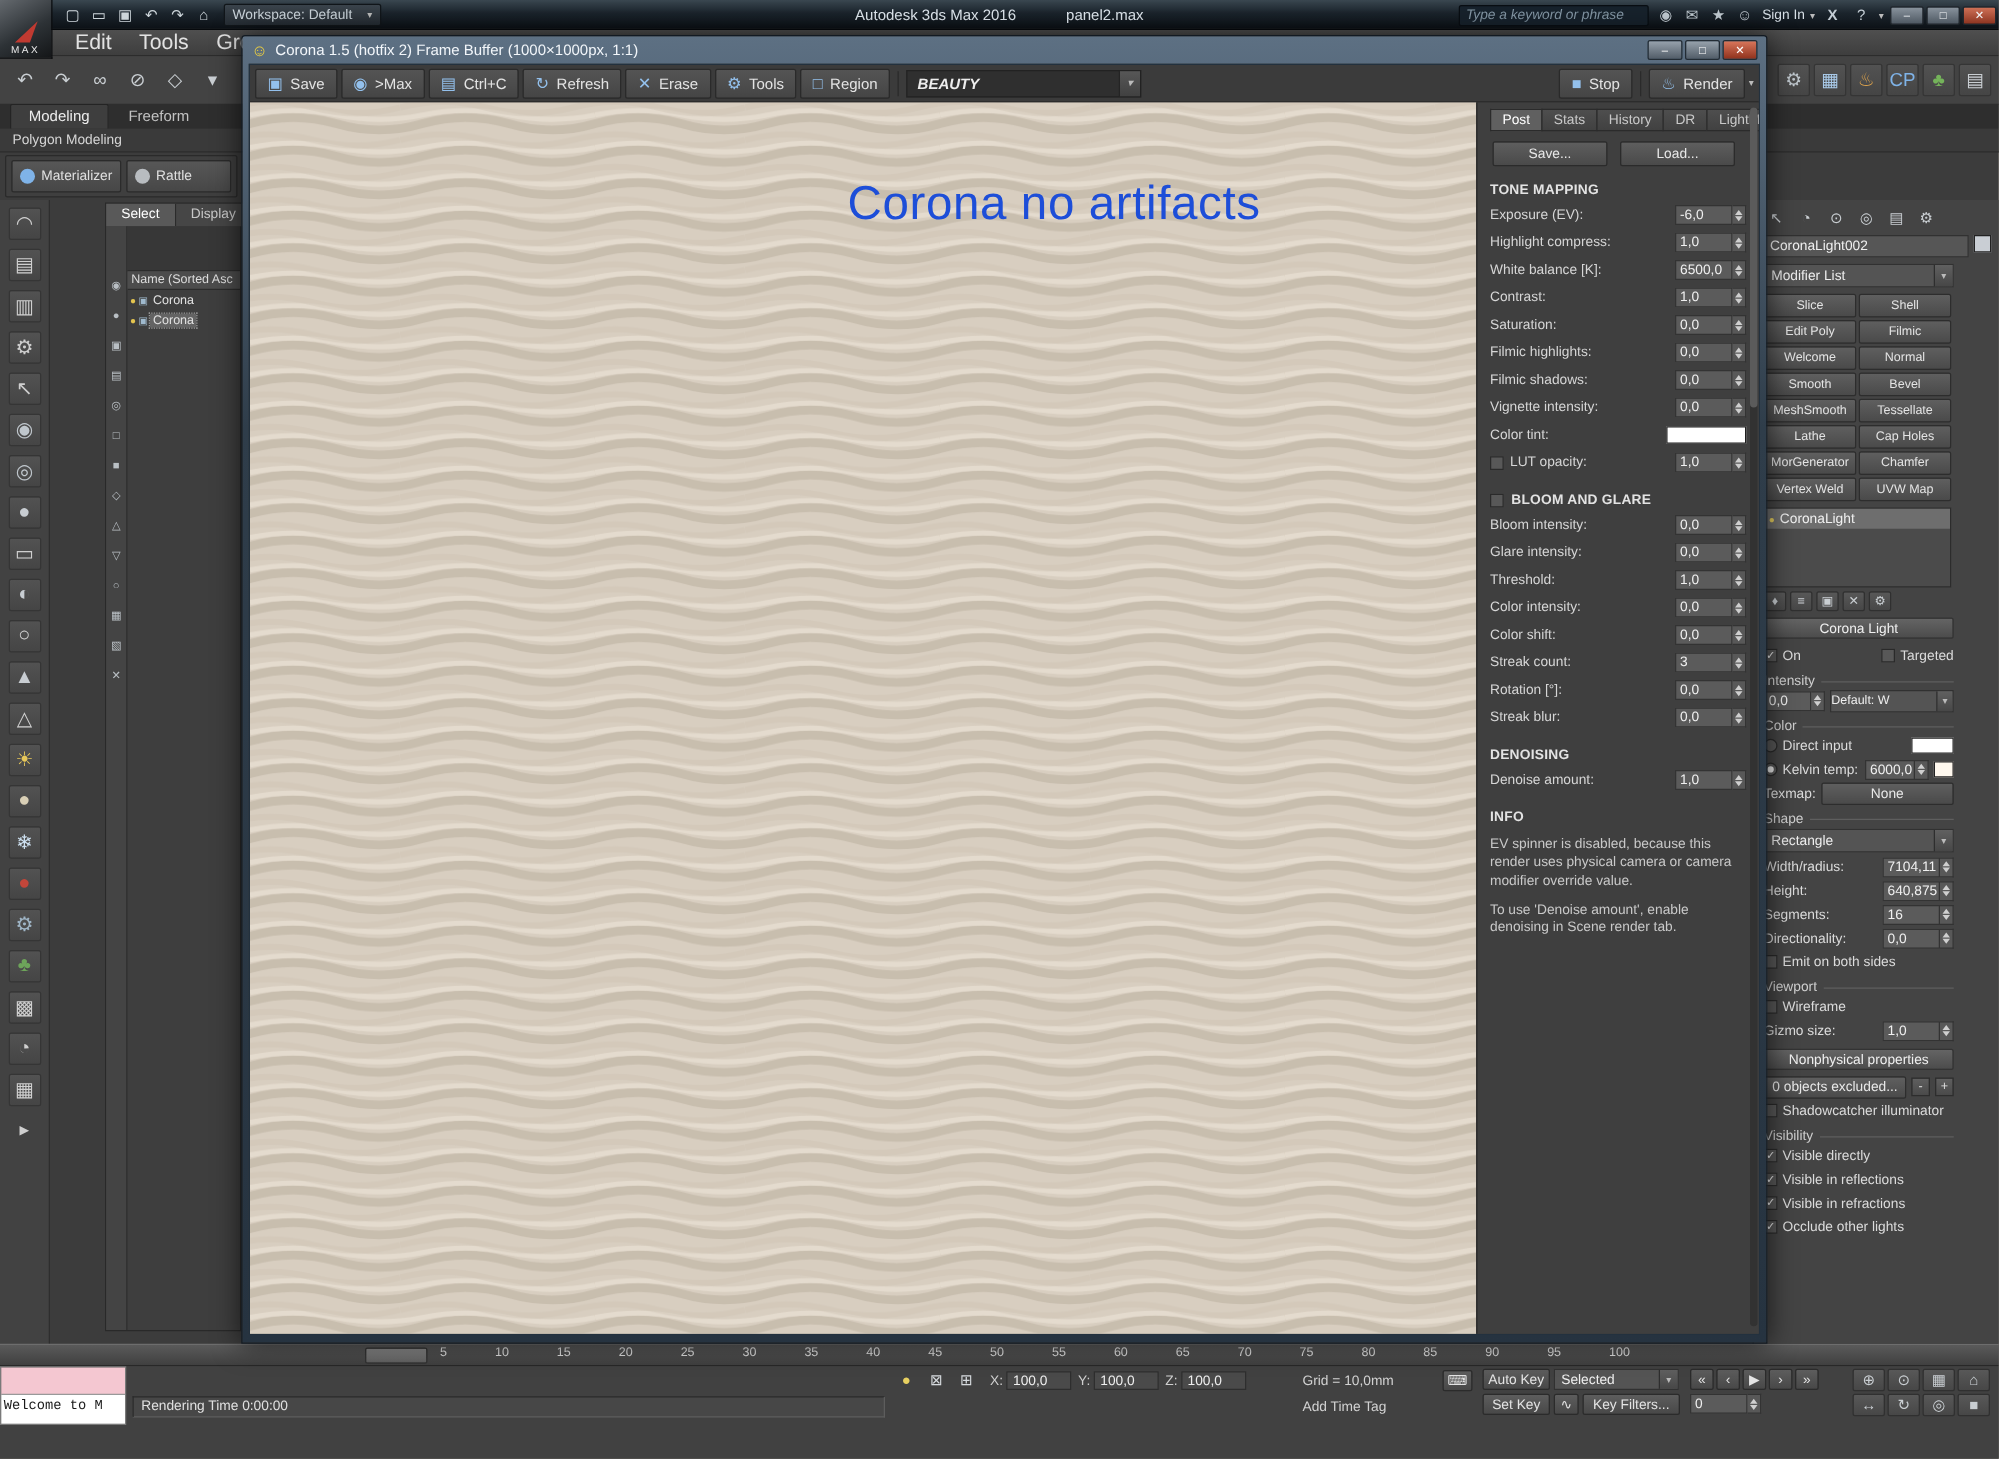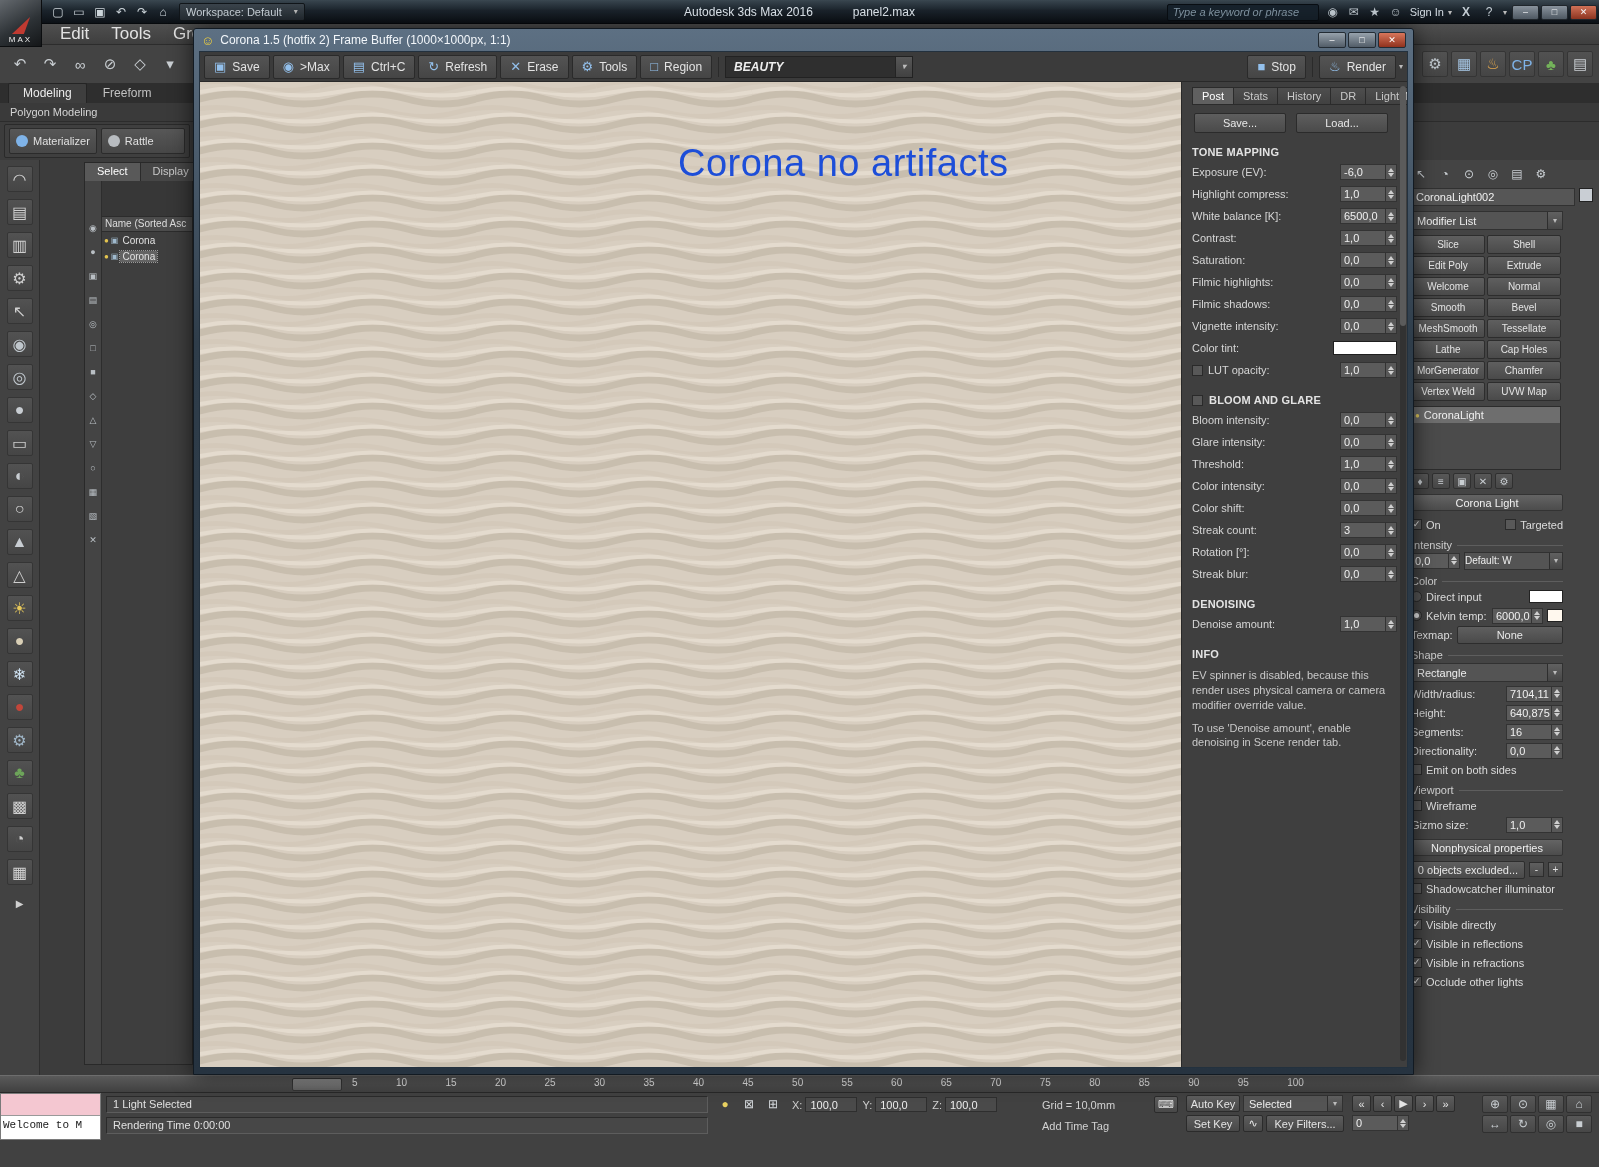--- a/index.html
+++ b/index.html
@@ -326,21 +326,21 @@
     <span class="objswatch"></span>
   </div>
   <div class="ddown" style="width:152px">
     <span>Modifier List</span>
     <span class="dar">▾</span>
   </div>
   <div class="modgrid">
       <button class="modbtn">Slice</button>
       <button class="modbtn">Shell</button>
       <button class="modbtn">Edit Poly</button>
-      <button class="modbtn">Extrude</button>
+      <button class="modbtn">Filmic</button>
       <button class="modbtn">Welcome</button>
       <button class="modbtn">Normal</button>
       <button class="modbtn">Smooth</button>
       <button class="modbtn">Bevel</button>
       <button class="modbtn">MeshSmooth</button>
       <button class="modbtn">Tessellate</button>
       <button class="modbtn">Lathe</button>
       <button class="modbtn">Cap Holes</button>
       <button class="modbtn">MorGenerator</button>
       <button class="modbtn">Chamfer</button>
@@ -549,21 +549,20 @@
       <span class="tick">95</span>
       <span class="tick">100</span>
     </span>
 </div>
 
 <div id="statusbar" class="abs">
   <div class="listener">
     <div class="pink"></div>
     <div class="white">Welcome to M</div>
   </div>
-  <div class="sfield" style="left:106px;top:3px;width:602px">1 Light Selected</div>
   <div class="sfield" style="left:106px;top:24px;width:602px">Rendering Time  0:00:00</div>
   <div class="sicons">
       <span class="icon" style="color: rgb(232, 208, 96);">●</span>
       <span class="icon" style="color: rgb(213, 217, 221);">⊠</span>
       <span class="icon" style="color: rgb(213, 217, 221);">⊞</span>
     </div>
   <div class="coords">
       <span style="display:inline-flex;align-items:center;gap:3px">
     <span>X:</span>
     <span class="cfield">100,0</span>

